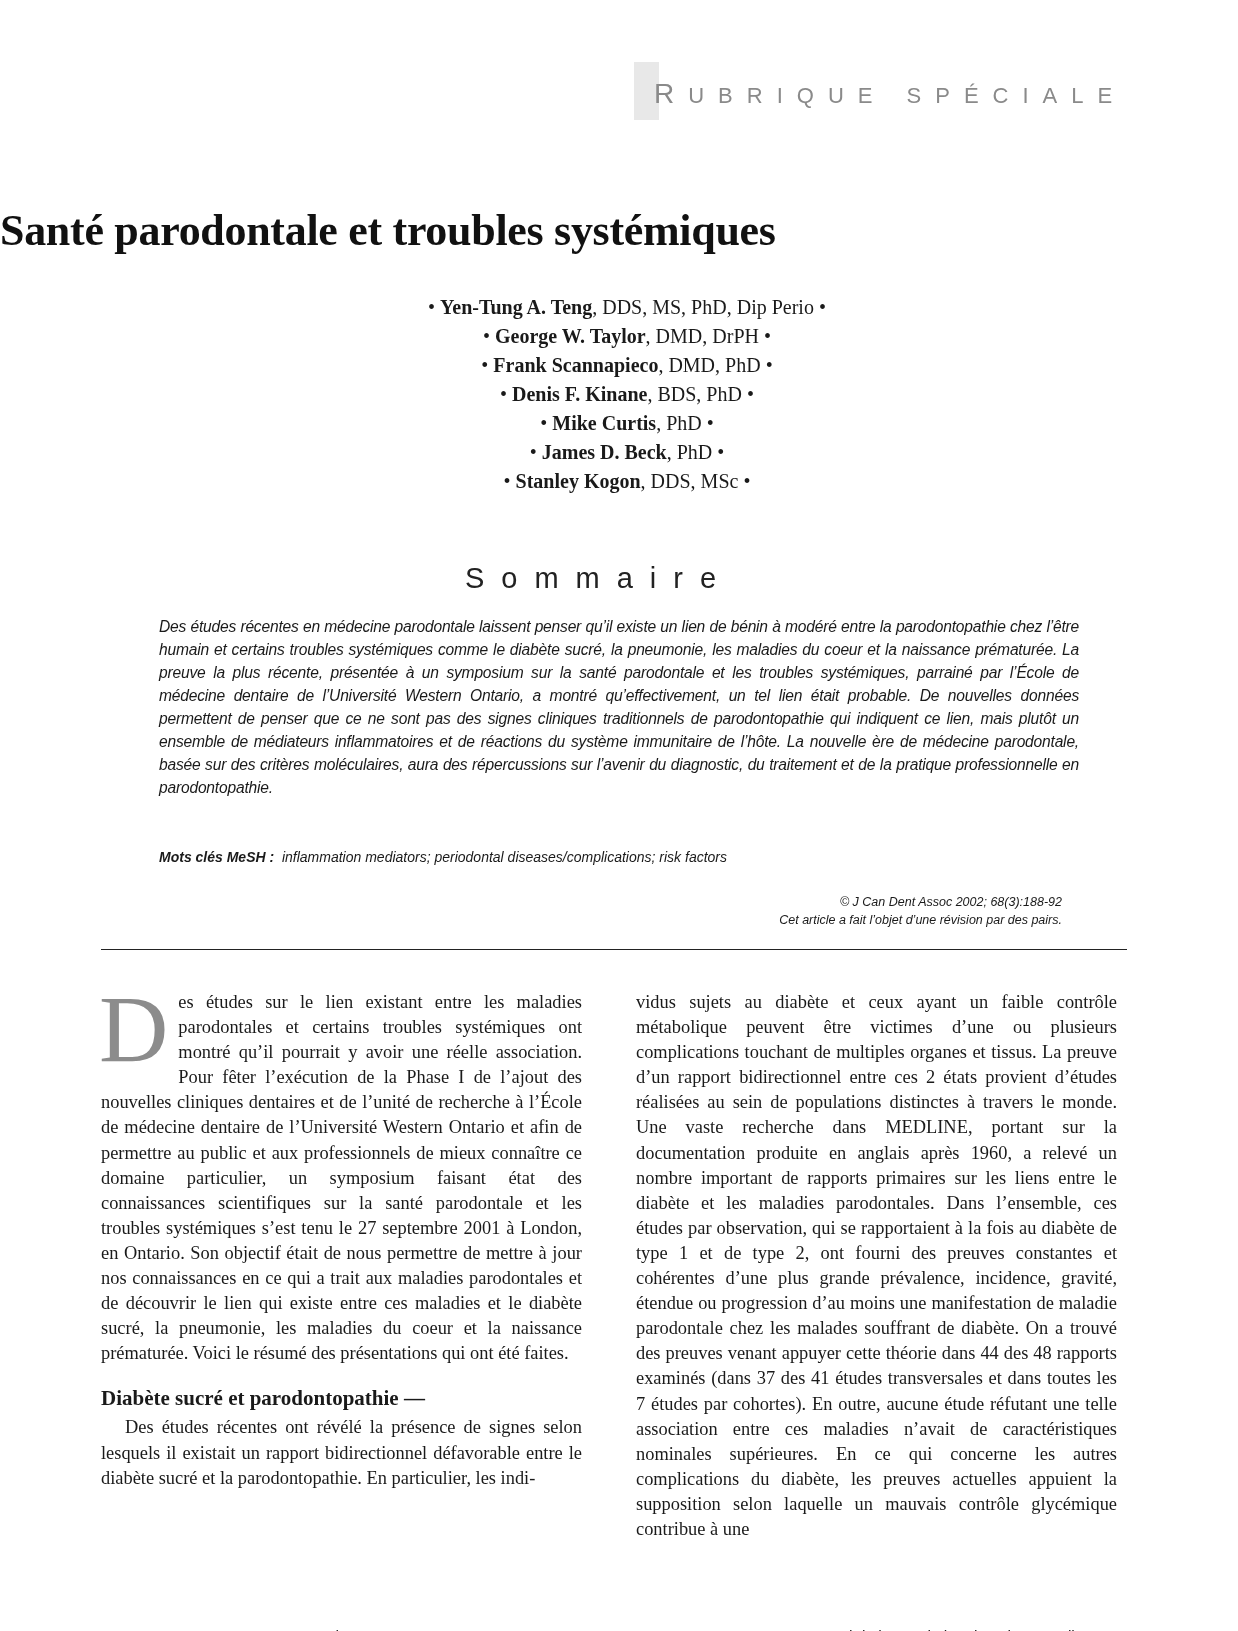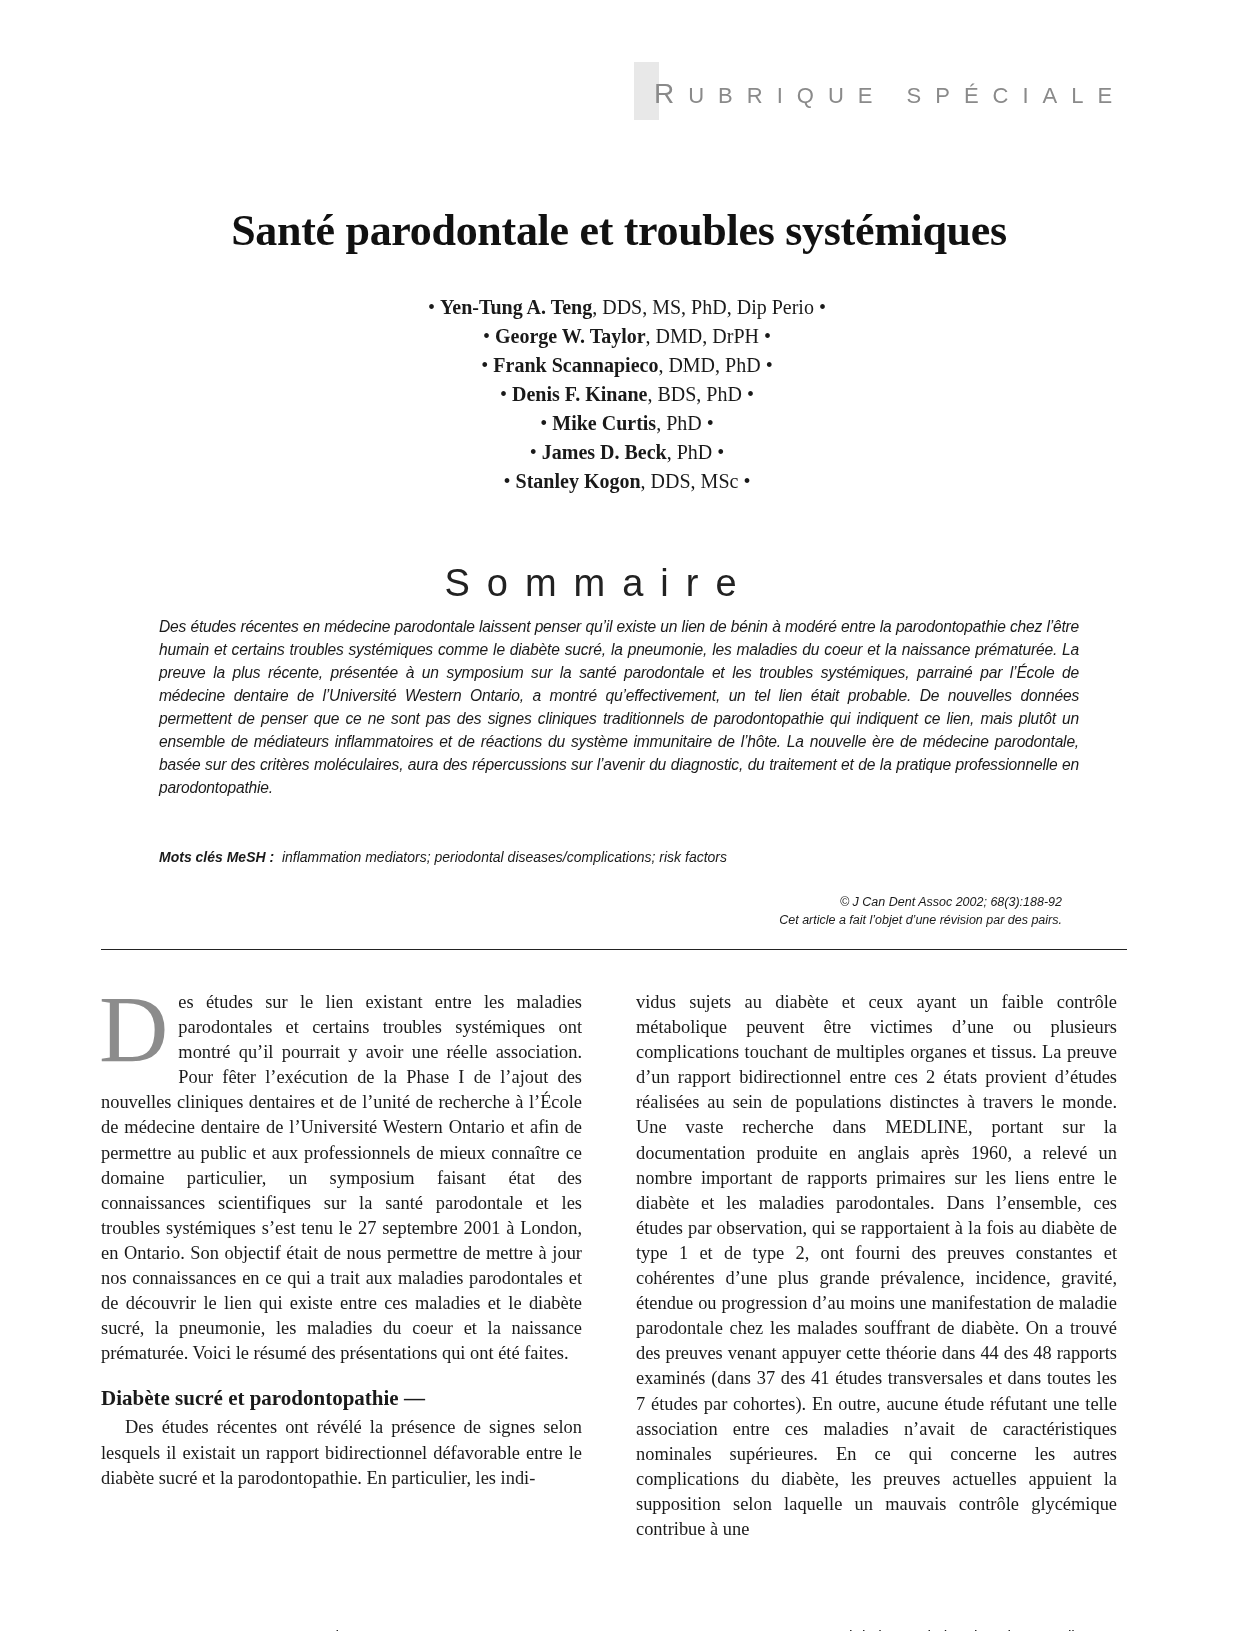--- a/index.html
+++ b/index.html
@@ -4,29 +4,29 @@
 <style>
   html, body { margin: 0; padding: 0; background: #ffffff; }
   body { width: 1238px; height: 1631px; position: relative; overflow: hidden; color: #1a1a1a; }
 
   .rubric { position: absolute; left: 634px; top: 62px; height: 58px; }
   .rubric-bar { position: absolute; left: 0; top: 0; width: 25px; height: 58px; background: #e8e8e8; }
   .rubric-text { position: absolute; left: 20px; top: 16px; white-space: nowrap;
     font-family: "Liberation Sans", sans-serif; font-size: 22px; letter-spacing: 14px; color: #8a8a8a; }
   .rubric-text .first { font-size: 28px; }
 
-  .title { position: absolute; left: 0; width: 1238px; top: 205px; text-align: center;
+  .title { position: absolute; left: 0; width: 1238px; top: 205px; text-align: left;
     font-family: "Liberation Serif", serif; font-weight: bold; font-size: 44px; color: #111; letter-spacing: -0.3px; }
 
   .authors { position: absolute; left: 8px; width: 1238px; top: 293px; text-align: center;
     font-family: "Liberation Serif", serif; font-size: 20px; line-height: 29px; }
   .authors .name { font-weight: bold; }
 
   .sommaire-title { position: absolute; left: 0; width: 1198px; top: 562px; text-align: center;
-    font-family: "Liberation Sans", sans-serif; font-size: 38px; letter-spacing: 17px; color: #222; }
+    font-family: "Liberation Sans", sans-serif; font-size: 29px; letter-spacing: 17px; color: #222; }
 
   .abstract { position: absolute; left: 159px; width: 920px; top: 615px;
     font-family: "Liberation Sans", sans-serif; font-style: italic; font-size: 15.6px; line-height: 23px;
     text-align: justify; letter-spacing: -0.2px; }
 
   .mesh { position: absolute; left: 159px; top: 849px; font-family: "Liberation Sans", sans-serif;
     font-style: italic; font-size: 14px; }
   .mesh .label { font-weight: bold; }
 
   .citation { position: absolute; right: 176px; top: 893px; text-align: right;

